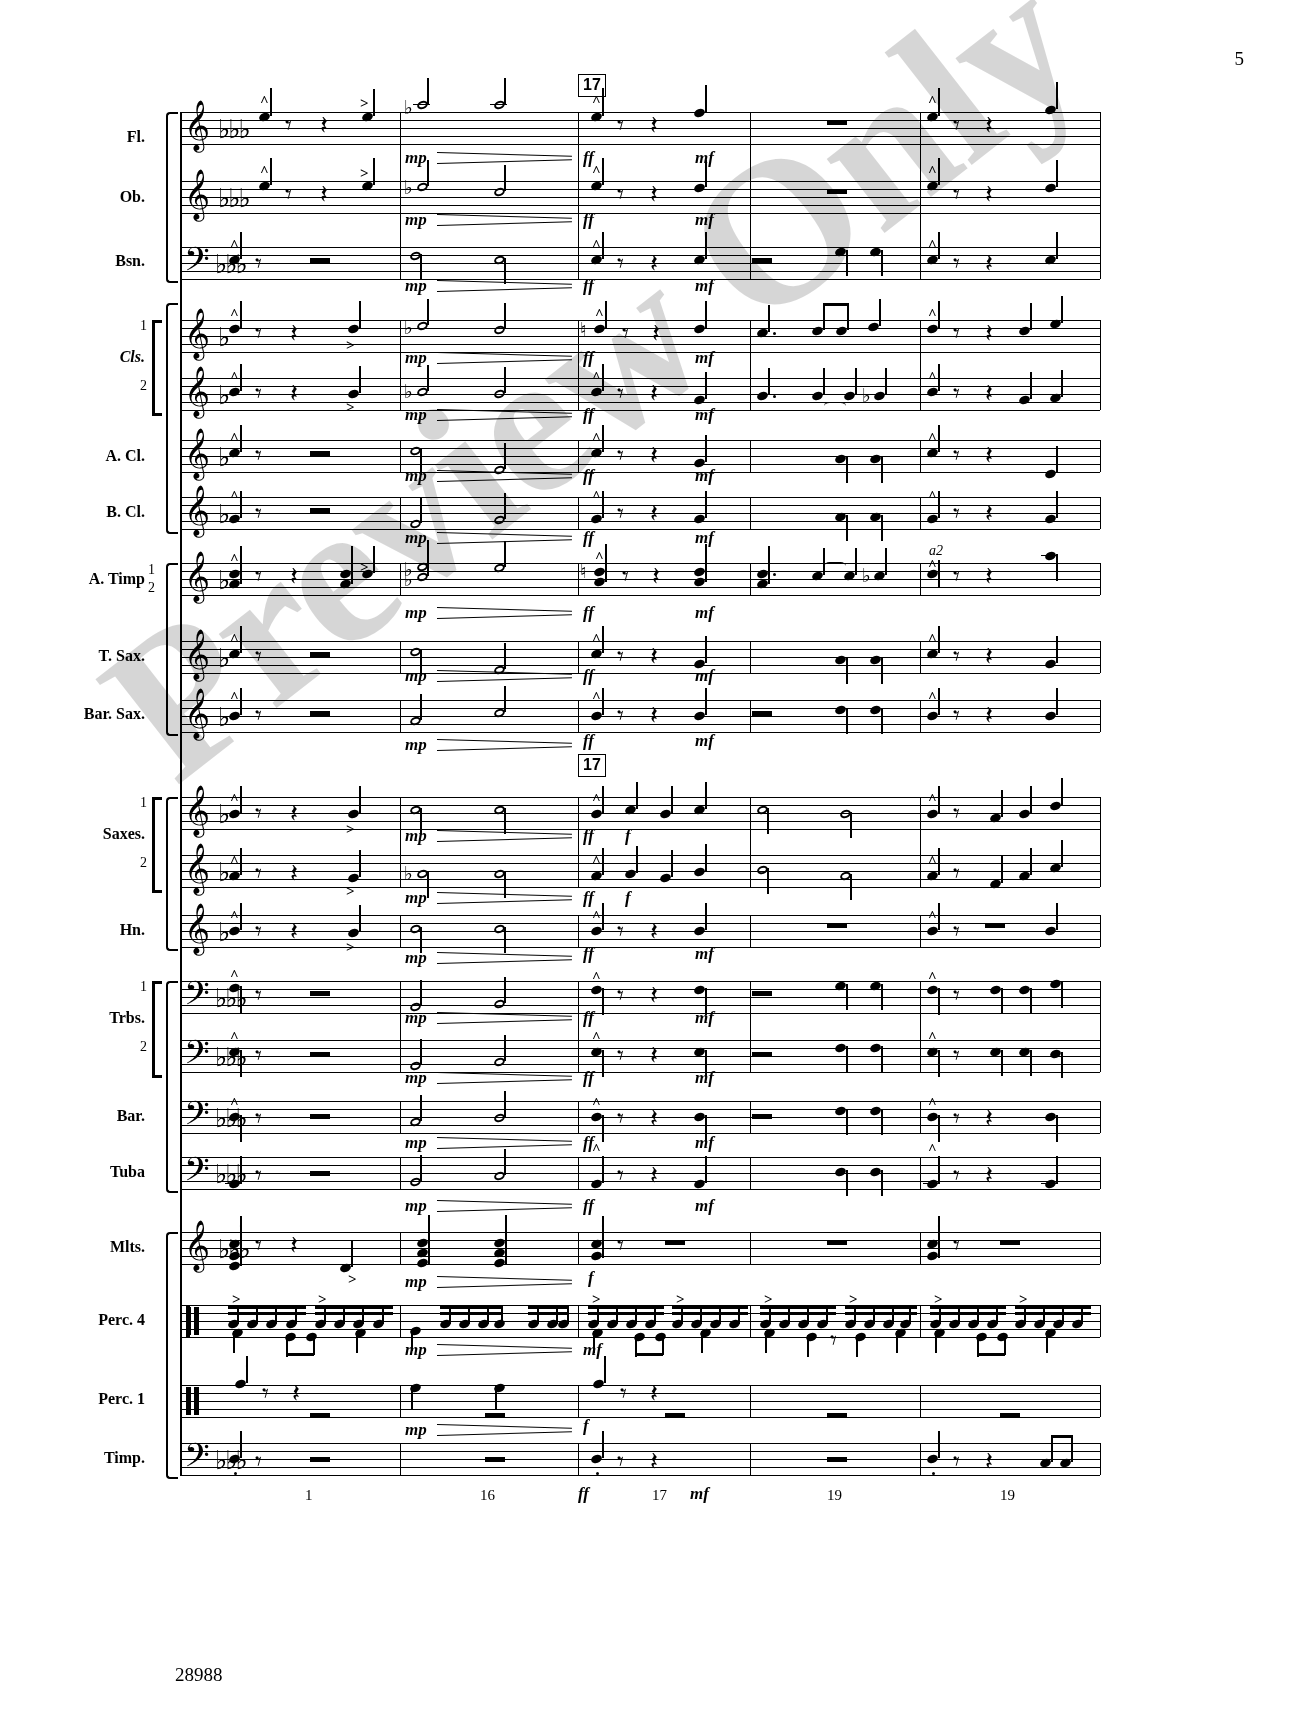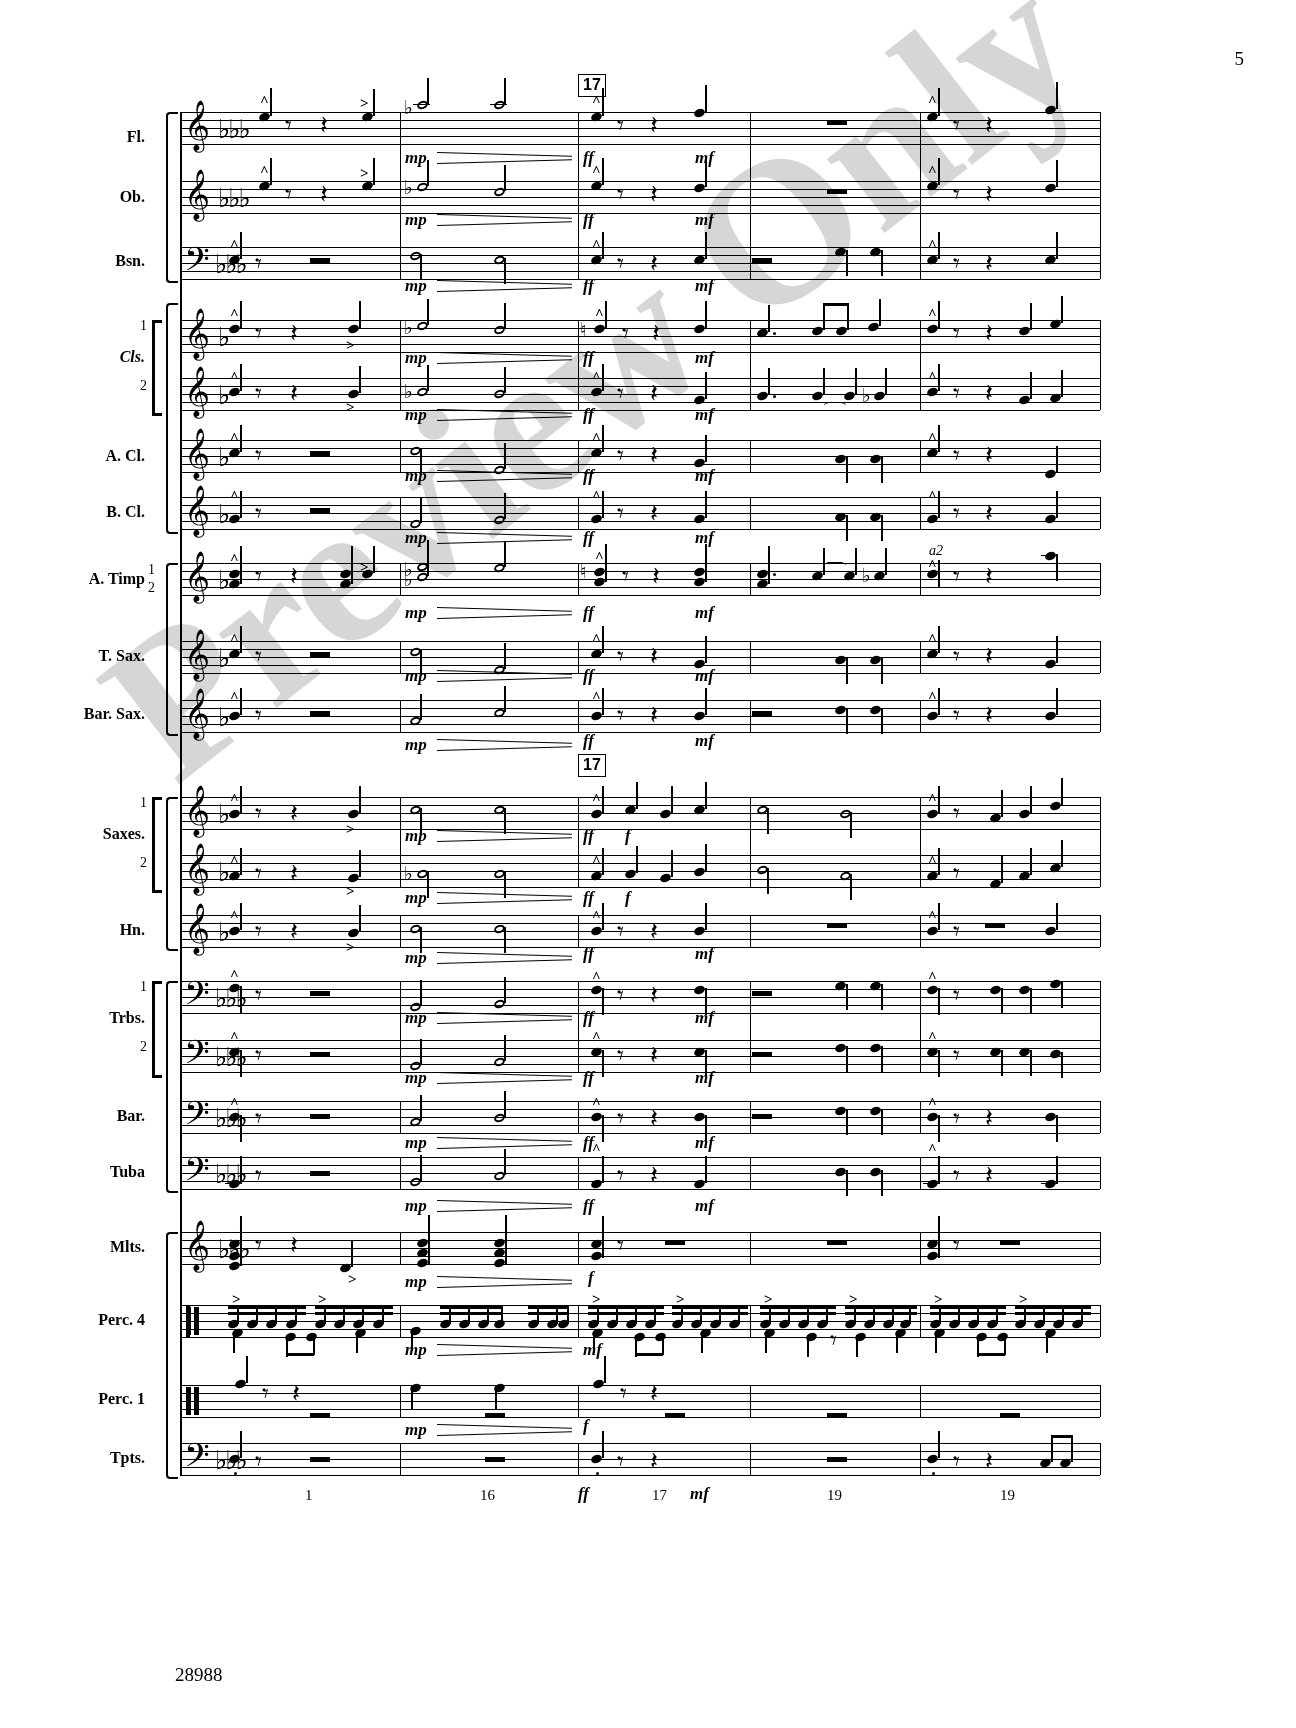--- a/index.html
+++ b/index.html
@@ -554,21 +554,21 @@
     <div class="staff-label" style="left:30px; top:647px; width:115px;">T. Sax.</div>
     <div class="staff-label" style="left:15px; top:705px; width:130px;">Bar. Sax.</div>
     <div class="staff-label" style="left:40px; top:825px; width:105px;">Saxes.</div>
     <div class="staff-label" style="left:40px; top:921px; width:105px;">Hn.</div>
     <div class="staff-label" style="left:40px; top:1009px; width:105px;">Trbs.</div>
     <div class="staff-label" style="left:40px; top:1107px; width:105px;">Bar.</div>
     <div class="staff-label" style="left:40px; top:1163px; width:105px;">Tuba</div>
     <div class="staff-label" style="left:40px; top:1238px; width:105px;">Mlts.</div>
     <div class="staff-label" style="left:30px; top:1311px; width:115px;">Perc. 4</div>
     <div class="staff-label" style="left:30px; top:1390px; width:115px;">Perc. 1</div>
-    <div class="staff-label" style="left:40px; top:1449px; width:105px;">Tpts.</div>
+    <div class="staff-label" style="left:40px; top:1449px; width:105px;">Timp.</div>
 
     <div class="num-label" style="left:140px; top:318px;">1</div>
     <div class="num-label" style="left:140px; top:378px;">2</div>
     <div class="num-label" style="left:148px; top:562px;">1</div>
     <div class="num-label" style="left:148px; top:580px;">2</div>
     <div class="num-label" style="left:140px; top:795px;">1</div>
     <div class="num-label" style="left:140px; top:855px;">2</div>
     <div class="num-label" style="left:140px; top:979px;">1</div>
     <div class="num-label" style="left:140px; top:1039px;">2</div>
 

